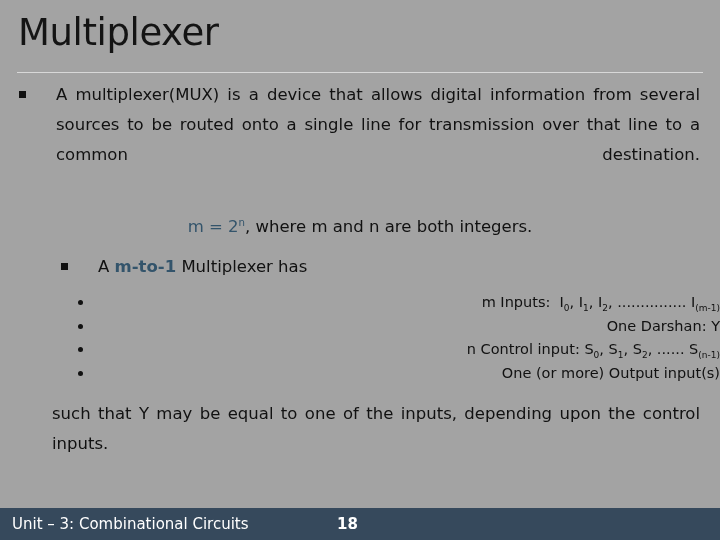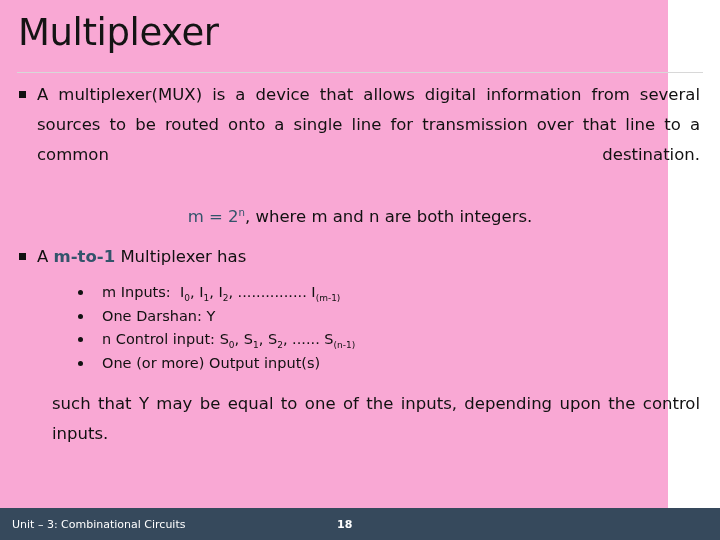--- a/index.html
+++ b/index.html
@@ -8,23 +8,23 @@
   }
   body {
     width: 720px;
     height: 540px;
     background: #ffffff;
     font-family: "Liberation Sans", sans-serif;
     overflow: hidden;
   }
   .slide {
     position: relative;
-    width: 668px;
+    width: 720px;
     height: 540px;
-    background: #f9a8d4;
+    background: #a3a3a3;
     box-sizing: border-box;
   }
 
   
   .title-area {
     position: absolute;
     left: 0;
     top: 0;
     width: 720px;
     height: 74px;
@@ -55,21 +55,21 @@
     position: absolute;
     left: 0;
     top: 80px;
     width: 720px;
     height: 420px;
   }
 
   .lvl1 {
     position: relative;
     margin: 0 0 0 0;
-    padding-left: 37px;
+    padding-left: 56px;
     padding-right: 20px;
     color: #111111;
     font-family: "DejaVu Sans", sans-serif;
     font-size: 16.5px;
     line-height: 30px;
     text-align: justify;
     text-justify: inter-word;
   }
   .lvl1 .sq {
     position: absolute;
@@ -78,33 +78,33 @@
     width: 7px;
     height: 7px;
     background: #111111;
   }
   .lvl1 .txt { display: block; }
   .lvl1 .txt::after {
     content: "";
     display: inline-block;
     width: 100%;
   }
-  .lvl1.nojust { text-align: left; }
+  .lvl1.nojust { text-align: left; margin-left: 42px; }
 
   .b1 { margin-top: 0px; }
   .b2 { margin-top: 11px; }
   .b3 { margin-top: 10px; }
 
   .eq-line {
     text-align: center;
     font-family: "DejaVu Sans", sans-serif;
     font-size: 16.5px;
     line-height: 30px;
     color: #111111;
-    margin-top: 2px;
+    margin-top: 12px;
   }
   .accent {
     color: #33546B;
   }
   .accent-bold {
     color: #33546B;
     font-weight: bold;
   }
   sup.expo {
     font-size: 0.62em;
@@ -114,20 +114,21 @@
   sub.sb {
     font-size: 0.62em;
     vertical-align: sub;
     line-height: 0;
   }
 
   
   .sublist {
     margin-top: 9px;
     padding-left: 16px;
+    text-align: right;
   }
   .sub-item {
     position: relative;
     padding-left: 86px;
     font-family: "DejaVu Sans", sans-serif;
     font-size: 14.5px;
     line-height: 23.5px;
     color: #111111;
     white-space: nowrap;
   }
@@ -165,21 +166,21 @@
     position: absolute;
     left: 0;
     bottom: 0;
     width: 720px;
     height: 32px;
     background: #36495C;
     display: flex;
     align-items: center;
     color: #ffffff;
     font-family: "DejaVu Sans", sans-serif;
-    font-size: 11px;
+    font-size: 15px;
   }
   .footer-left {
     position: absolute;
     left: 12px;
     white-space: nowrap;
   }
   .footer-page {
     position: absolute;
     left: 337px;
     font-weight: bold;

